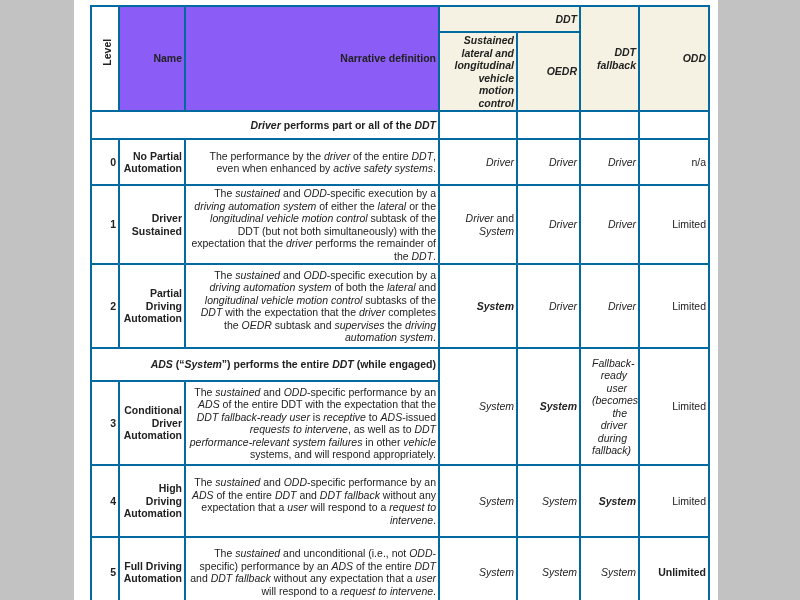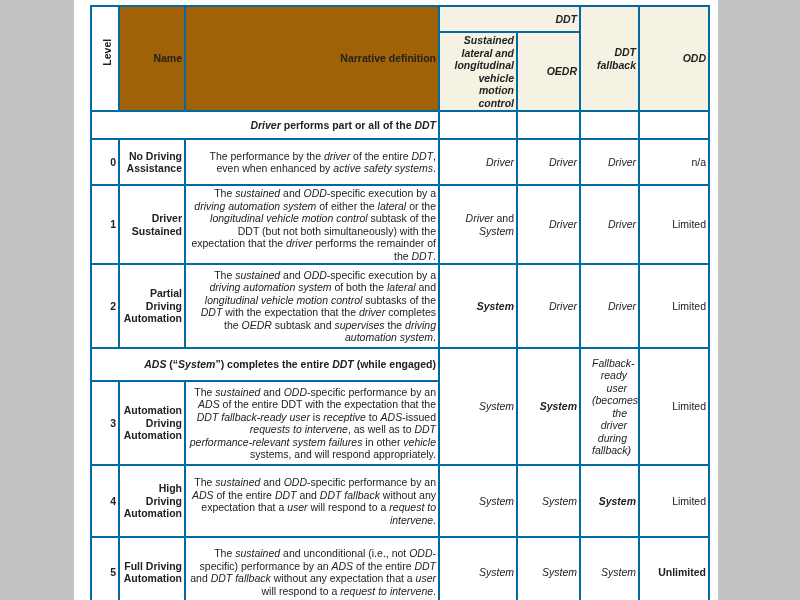--- a/index.html
+++ b/index.html
@@ -1,21 +1,21 @@
 <!DOCTYPE html>
 <html><head>
 <meta charset="utf-8">
 <style>
   html, body { margin: 0; padding: 0; }
   body { width: 800px; height: 600px; background: #c2c2c2; position: relative; overflow: hidden; font-family: "Liberation Sans", sans-serif; }
   .page { position: absolute; left: 74px; top: 0; width: 644px; height: 600px; background: #ffffff; }
   table.levels { position: absolute; left: 16px; top: 5px; width: 618px; height: 588px; border-collapse: collapse; border: 2px solid #333; table-layout: fixed; color: #222; }
   table.levels td, table.levels th { border: 2px solid #0369a1; padding: 1px 2px; text-align: right; vertical-align: middle; font-size: 10.5px; line-height: 12.5px; }
   th.hdr { background: #f5f2e3; font-weight: bold; font-style: italic; }
-  th.hdr-plain { background: #a16207; font-weight: bold; text-align: left; padding-left: 6px; }
+  th.hdr-plain { background: #8b5cf6; font-weight: bold; text-align: left; padding-left: 6px; }
   th.level-hdr { background: #fff; vertical-align: bottom; padding: 0; }
   .vert { display: inline-block; transform: rotate(-90deg); font-weight: bold; font-size: 10.5px; white-space: nowrap; margin-bottom: 12px; }
   td.section { text-align: left; font-weight: bold; padding-left: 6px; font-size: 11px; }
   td.lvl { font-weight: bold; }
   td.name { font-weight: bold; }
   td.def { font-size: 10.2px; line-height: 12.3px; padding: 2px 3px; }
   .it { font-style: italic; }
   .b { font-weight: bold; margin-left: 16px; }
   .bi { font-weight: bold; font-style: italic; }
   .empty { background: #fff; }
@@ -51,21 +51,21 @@
   <tbody>
     <tr style="height:28px">
       <td class="section" colspan="3"><span class="it">Driver</span><span> performs part or all of the </span><span class="it">DDT</span></td>
       <td class="empty"></td>
           <td class="empty"></td>
           <td class="empty"></td>
           <td class="empty"></td>
     </tr>
     <tr style="height:46px">
           <td class="lvl">0</td>
-          <td class="name">No Driving Assistance</td>
+          <td class="name">No Partial Automation</td>
           <td class="def"><span>The performance by the </span><span class="it">driver</span><span> of the entire </span><span class="it">DDT</span><span>, even when enhanced by </span><span class="it">active safety systems</span><span>.</span></td>
           <td><span class="it">Driver</span></td>
           <td><span class="it">Driver</span></td>
           <td><span class="it">Driver</span></td>
           <td><span>n/a</span></td>
         </tr>
     <tr style="height:75px">
           <td class="lvl">1</td>
           <td class="name">Driver Sustained</td>
           <td class="def"><span>The </span><span class="it">sustained</span><span> and </span><span class="it">ODD</span><span>-specific execution by a </span><span class="it">driving automation system</span><span> of either the </span><span class="it">lateral</span><span> or the </span><span class="it">longitudinal vehicle motion control</span><span> subtask of the DDT (but not both simultaneously) with the expectation that the </span><span class="it">driver</span><span> performs the remainder of the </span><span class="it">DDT</span><span>.</span></td>
@@ -77,29 +77,29 @@
     <tr style="height:84px">
           <td class="lvl">2</td>
           <td class="name">Partial Driving Automation</td>
           <td class="def"><span>The </span><span class="it">sustained</span><span> and </span><span class="it">ODD</span><span>-specific execution by a </span><span class="it">driving automation system</span><span> of both the </span><span class="it">lateral</span><span> and </span><span class="it">longitudinal vehicle motion control</span><span> subtasks of the </span><span class="it">DDT</span><span> with the expectation that the </span><span class="it">driver</span><span> completes the </span><span class="it">OEDR</span><span> subtask and </span><span class="it">supervises</span><span> the </span><span class="it">driving automation system</span><span>.</span></td>
           <td><span class="bi">System</span></td>
           <td><span class="it">Driver</span></td>
           <td><span class="it">Driver</span></td>
           <td><span>Limited</span></td>
         </tr>
     <tr style="height:33px">
-      <td class="section" colspan="3"><span class="it">ADS</span><span> (“</span><span class="it">System</span><span>”) completes the entire </span><span class="it">DDT</span><span> (while engaged)</span></td>
+      <td class="section" colspan="3"><span class="it">ADS</span><span> (“</span><span class="it">System</span><span>”) performs the entire </span><span class="it">DDT</span><span> (while engaged)</span></td>
       <td class="cell-s3" rowspan="2"><span class="it">System</span></td>
       <td class="cell-o3" rowspan="2"><span class="bi">System</span></td>
       <td class="cell-f3" rowspan="2" style="padding: 2px 11px;"><span class="it">Fallback-ready user (becomes the driver during fallback)</span></td>
       <td class="cell-d3" rowspan="2"><span>Limited</span></td>
     </tr>
     <tr style="height:84px">
           <td class="lvl">3</td>
-          <td class="name">Automation Driving Automation</td>
+          <td class="name">Conditional Driver Automation</td>
           <td class="def"><span>The </span><span class="it">sustained</span><span> and </span><span class="it">ODD</span><span>-specific performance by an </span><span class="it">ADS</span><span> of the entire DDT with the expectation that the </span><span class="it">DDT fallback-ready user</span><span> is </span><span class="it">receptive</span><span> to </span><span class="it">ADS</span><span>-issued </span><span class="it">requests to intervene</span><span>, as well as to </span><span class="it">DDT performance-relevant system failures</span><span> in other </span><span class="it">vehicle</span><span> systems, and will respond appropriately.</span></td>
         </tr>
     <tr style="height:72px">
           <td class="lvl">4</td>
           <td class="name">High Driving Automation</td>
           <td class="def"><span>The </span><span class="it">sustained</span><span> and </span><span class="it">ODD</span><span>-specific performance by an </span><span class="it">ADS</span><span> of the entire </span><span class="it">DDT</span><span> and </span><span class="it">DDT fallback</span><span> without any expectation that a </span><span class="it">user</span><span> will respond to a </span><span class="it">request to intervene</span><span>.</span></td>
           <td><span class="it">System</span></td>
           <td><span class="it">System</span></td>
           <td><span class="bi">System</span></td>
           <td><span>Limited</span></td>

